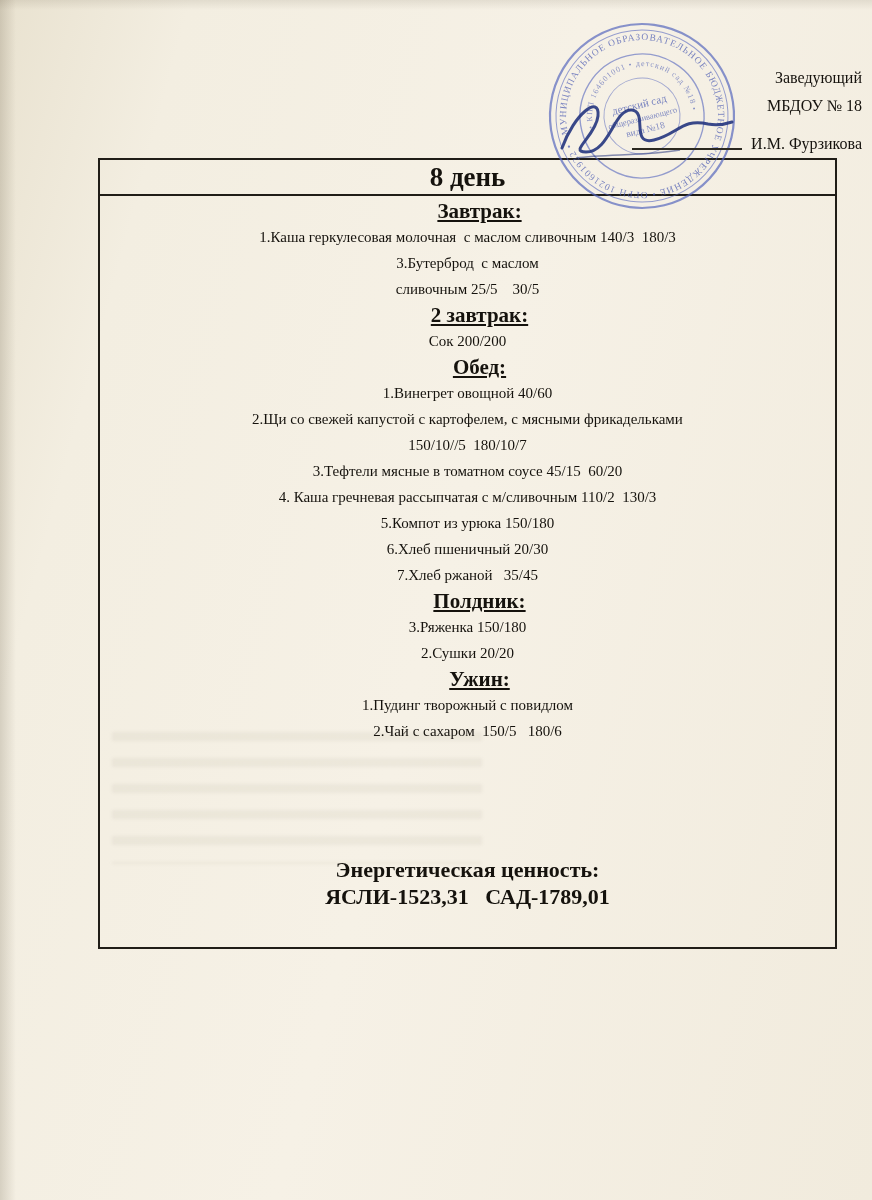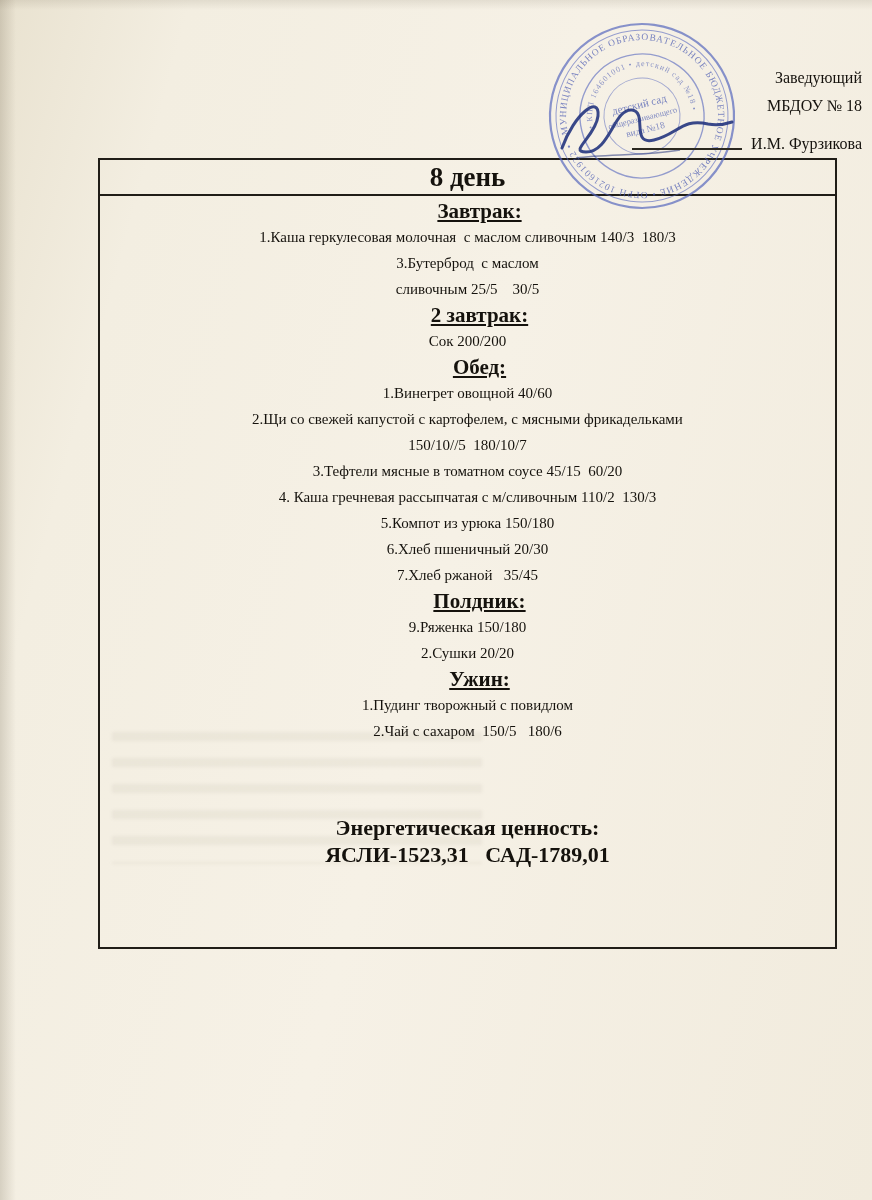--- a/index.html
+++ b/index.html
@@ -63,21 +63,21 @@
     border-bottom:2px solid #201d17;
   }
   .menu-sections { padding-top:2px; }
   .menu-heading {
     font-size:21px; font-weight:bold; text-decoration:underline;
     line-height:26px; white-space:pre-wrap;padding-left:24px;
   }
   .menu-line {
     font-size:15px; line-height:26px; white-space:pre-wrap;
   }
-  .energy-block { margin-top:70px; }
+  .energy-block { margin-top:112px; }
   .energy-label, .energy-values {
     font-size:22px; font-weight:bold; line-height:27px; white-space:pre-wrap;
   }
 </style>
 </head>
 <body>
 
 <div class="page">
 
   <div class="stamp-wrap">
@@ -130,21 +130,21 @@
         <div class="menu-heading">Обед:</div>
         <div class="menu-line">1.Винегрет овощной 40/60</div>
         <div class="menu-line">2.Щи со свежей капустой с картофелем, с мясными фрикадельками</div>
         <div class="menu-line">150/10//5  180/10/7</div>
         <div class="menu-line">3.Тефтели мясные в томатном соусе 45/15  60/20</div>
         <div class="menu-line">4. Каша гречневая рассыпчатая с м/сливочным 110/2  130/3</div>
         <div class="menu-line">5.Компот из урюка 150/180</div>
         <div class="menu-line">6.Хлеб пшеничный 20/30</div>
         <div class="menu-line">7.Хлеб ржаной   35/45</div>
         <div class="menu-heading">Полдник:</div>
-        <div class="menu-line">9.Ряженка 150/180</div>
+        <div class="menu-line">3.Ряженка 150/180</div>
         <div class="menu-line">2.Сушки 20/20</div>
         <div class="menu-heading">Ужин:</div>
         <div class="menu-line">1.Пудинг творожный с повидлом</div>
         <div class="menu-line">2.Чай с сахаром  150/5   180/6</div>
       </div>
     <div class="energy-block">
       <div class="energy-label">Энергетическая ценность:</div>
       <div class="energy-values">ЯСЛИ-1523,31   САД-1789,01</div>
     </div>
   </div>

